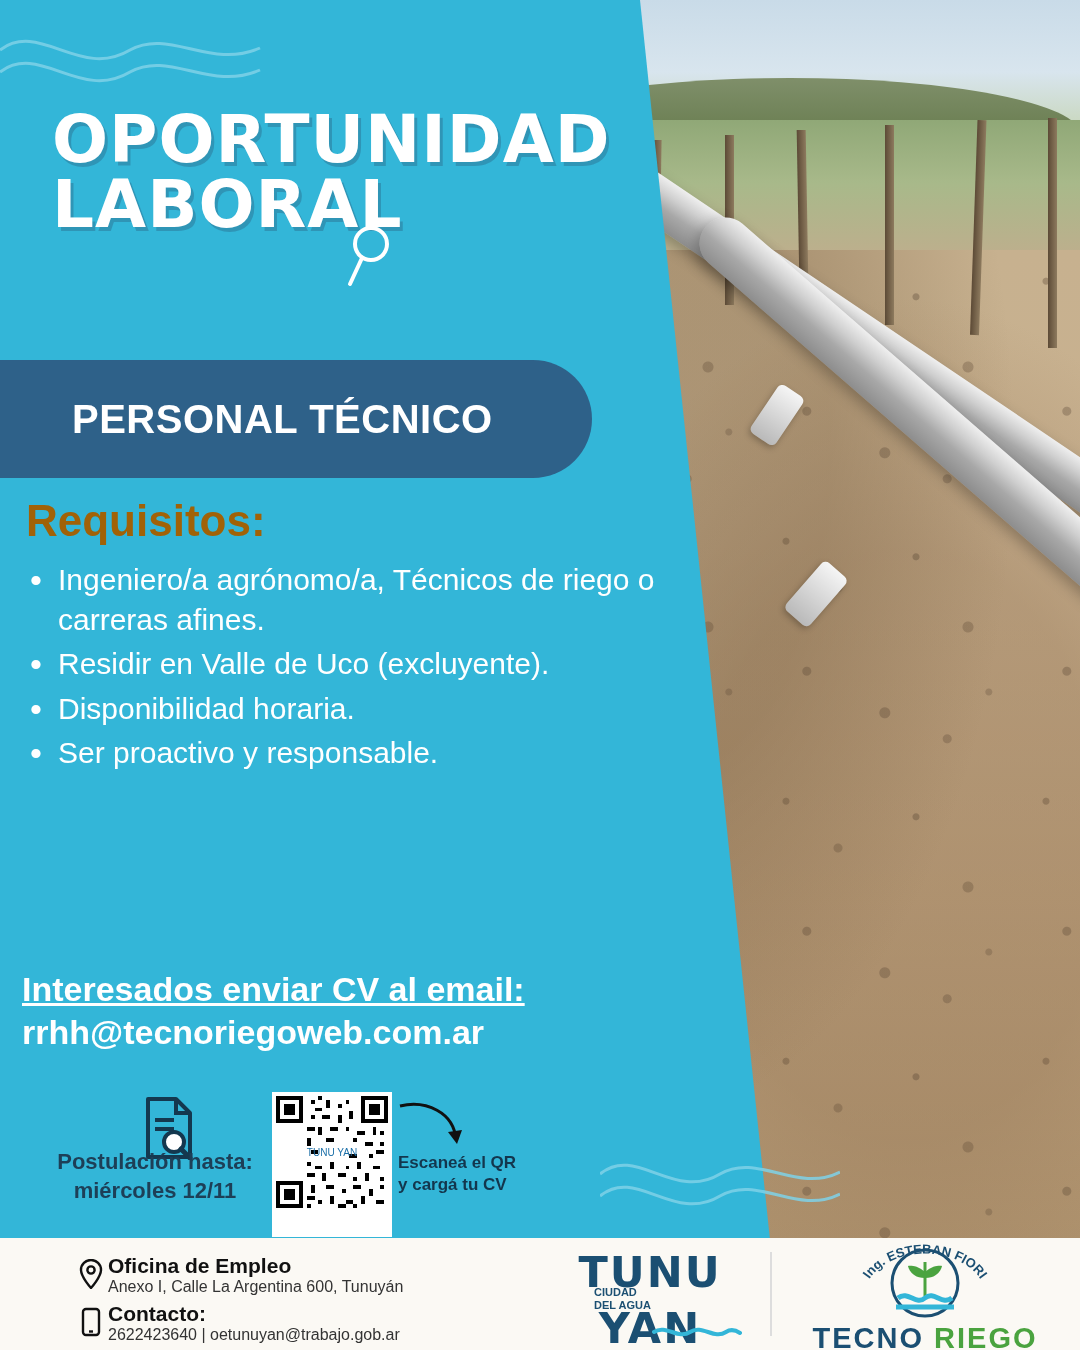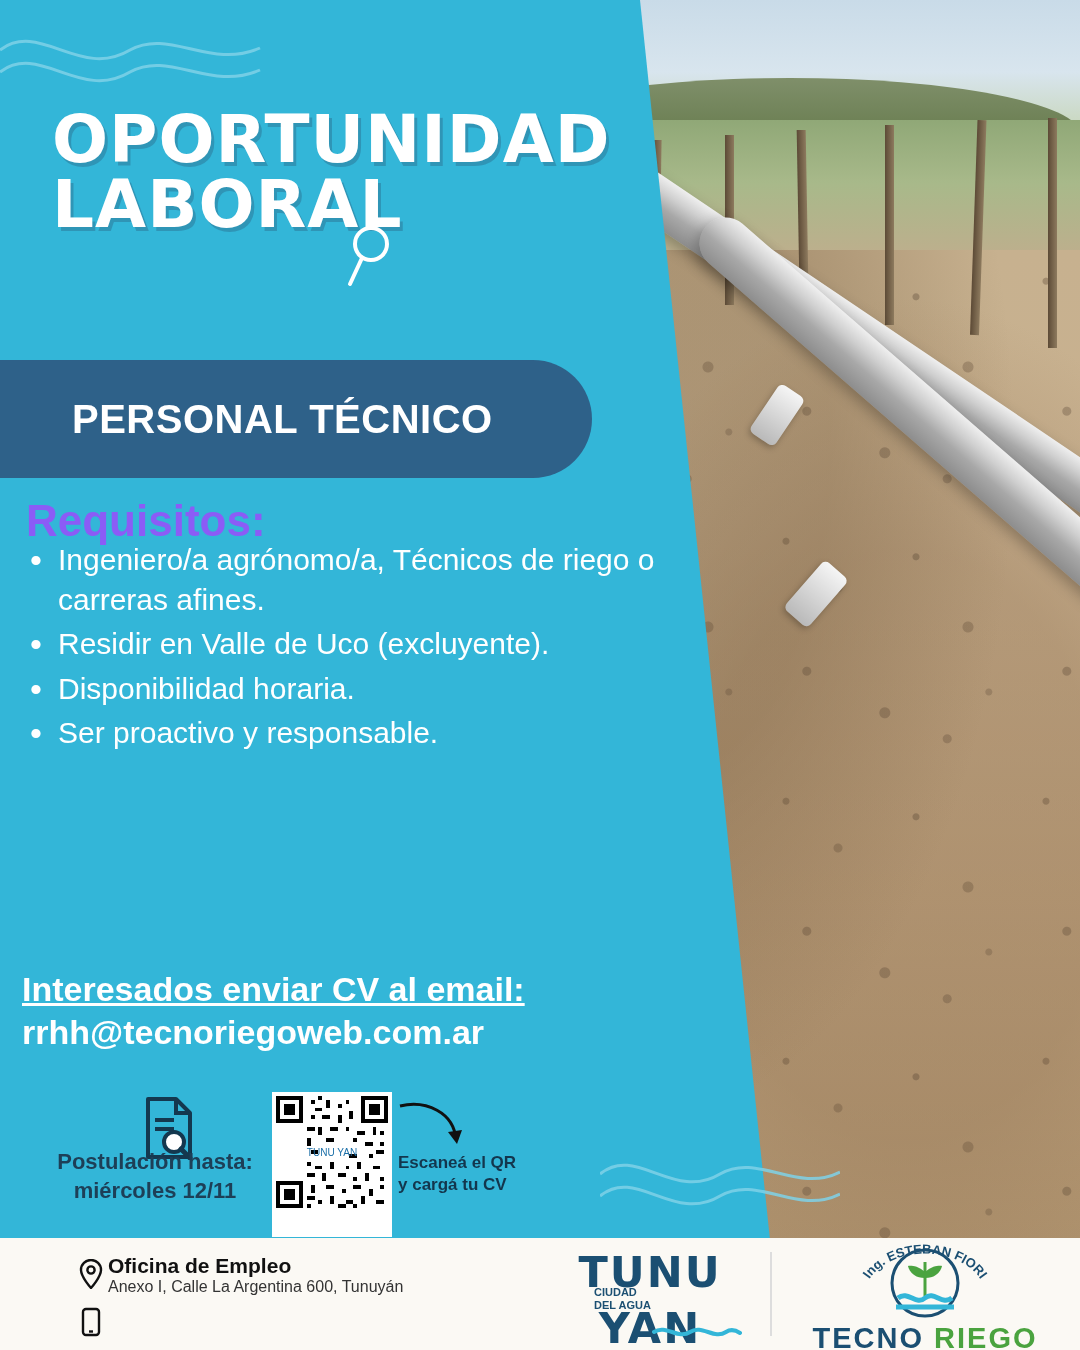--- a/index.html
+++ b/index.html
@@ -104,24 +104,24 @@
     display:flex;align-items:center;
   }
   .ribbon-text{
     color:#ffffff;font-size:40px;font-weight:bold;letter-spacing:.5px;
     padding-left:72px;font-family:"Liberation Sans", sans-serif;
   }
 
   
   .req-title{
     position:absolute;left:26px;top:496px;
-    color:#8b5cf6;font-size:44px;font-weight:bold;
+    color:#a16207;font-size:44px;font-weight:bold;
   }
   .req-list{
-    position:absolute;left:22px;top:540px;width:640px;
+    position:absolute;left:22px;top:560px;width:640px;
     color:#ffffff;font-size:30px;line-height:1.34;
   }
   .req-list li{ margin-bottom:4px; list-style:none; position:relative; padding-left:36px; }
   .req-list li:before{
     content:"•"; position:absolute; left:8px; top:-2px; font-size:34px;
   }
 
   .cv-line{
     position:absolute;left:22px;top:968px;width:660px;color:#ffffff;
     font-size:34px;font-weight:bold;line-height:1.25;
@@ -353,20 +353,24 @@
           <span>Anexo I, Calle La Argentina 600, Tunuyán</span>
         </div>
       </div>
       <div class="f-row">
         <div class="f-ico">
           <svg viewBox="0 0 20 30" width="20" height="30">
             <rect x="2" y="2" width="16" height="26" rx="3" fill="none" stroke="#111" stroke-width="2.4"></rect>
             <line x1="8" y1="24.5" x2="12" y2="24.5" stroke="#111" stroke-width="2.4"></line>
           </svg>
         </div>
+        <div class="f-txt">
+          <b>Contacto:</b>
+          <span>2622423640 | oetunuyan@trabajo.gob.ar</span>
+        </div>
       </div>
     </div>
 
     <div class="divider-v"></div>
 
     <div class="tunuyan">
       <div class="t1">TUNU</div>
       <div class="t2">YAN</div>
       <div class="sub">
         <span>CIUDAD</span>

